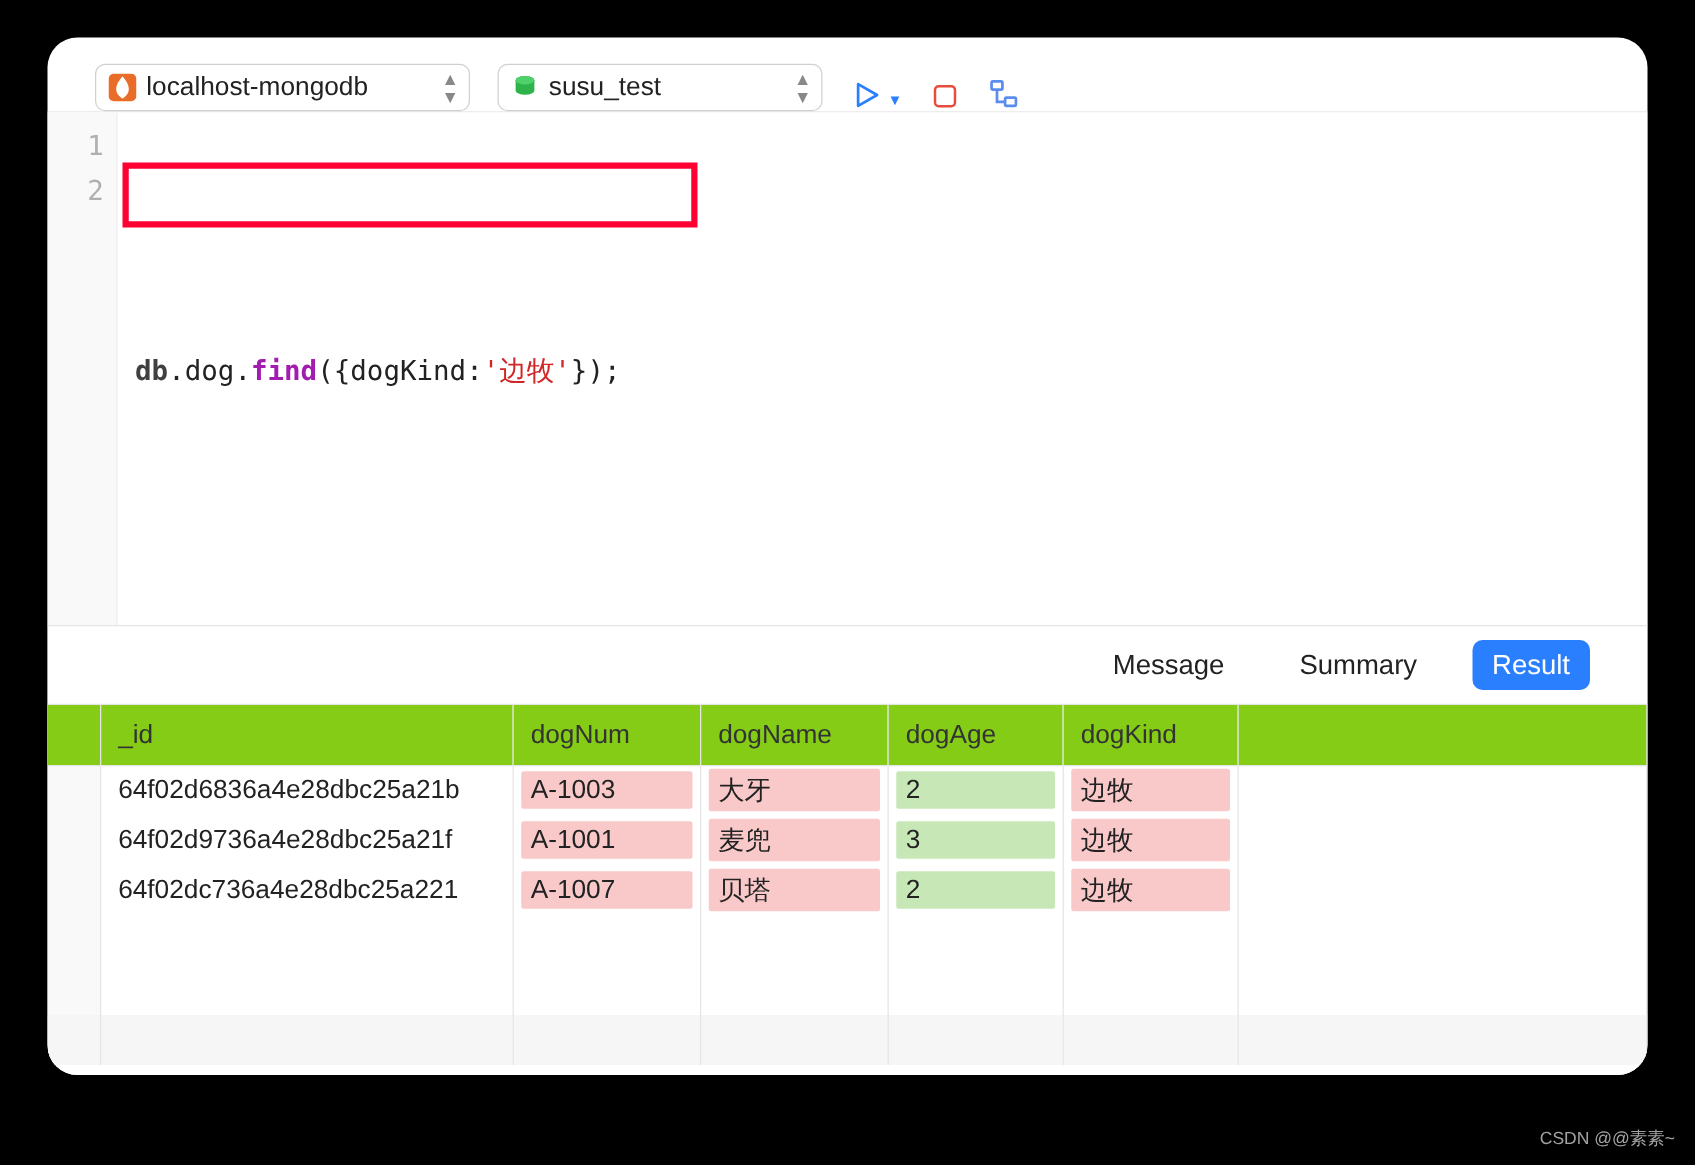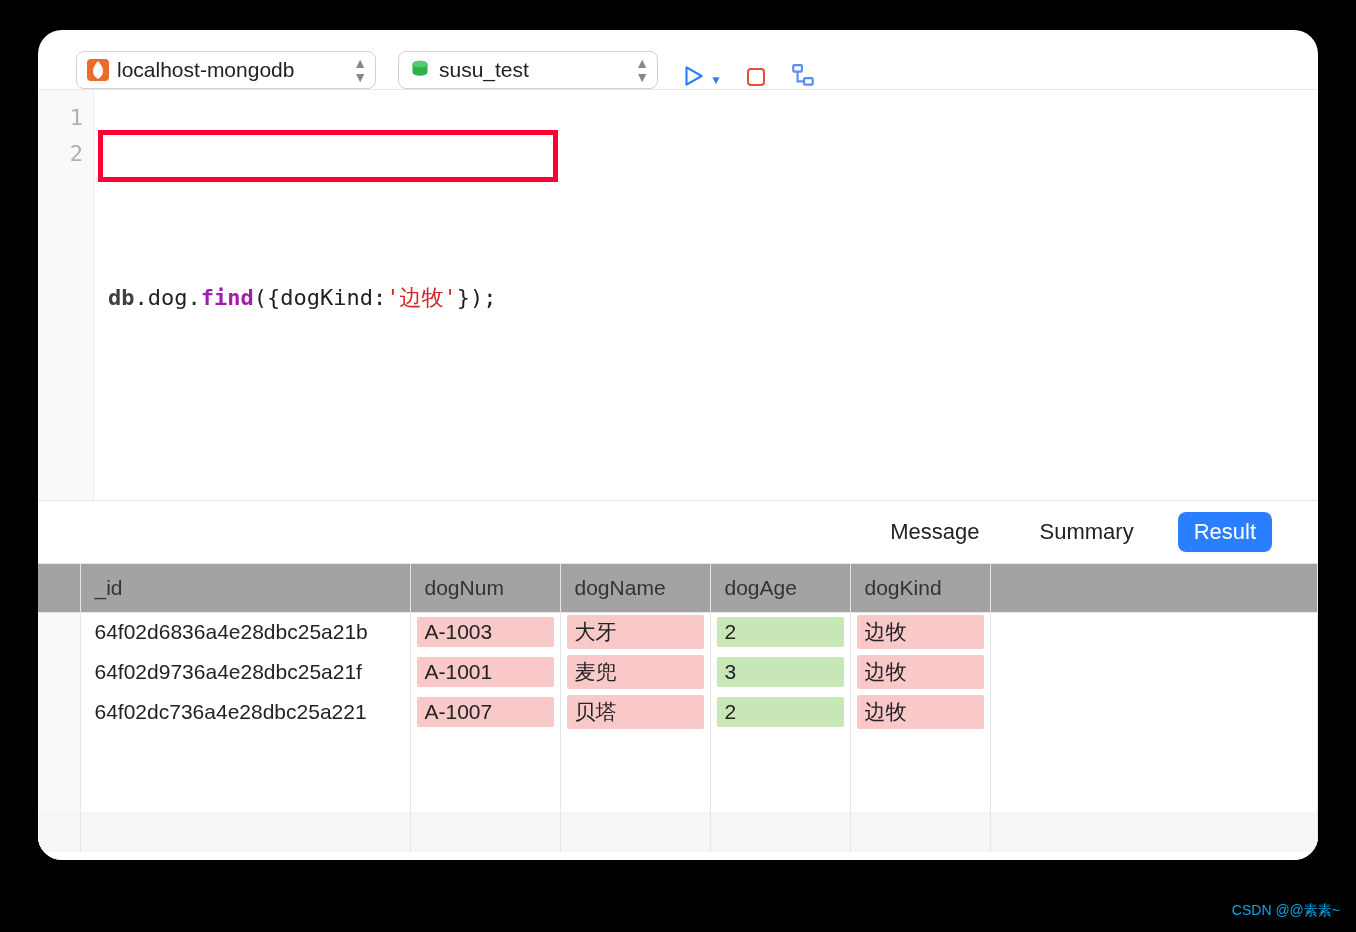--- a/index.html
+++ b/index.html
@@ -116,21 +116,21 @@
   table.results {
     border-collapse: collapse;
     width: 100%;
     font-size: 21px;
     table-layout: fixed;
   }
   .results th {
     text-align: left;
     font-weight: 400;
     color: #333;
-    background: #a3a3a3;
+    background: #84cc16;
     height: 48px;
     padding: 0 0 0 14px;
     border-bottom: 1px solid #e5e5e5;
     border-right: 1px solid #e5e5e5;
   }
   .results td {
     height: 40px;
     padding: 0;
     border-right: 1px solid #e5e5e5;
     vertical-align: middle;
@@ -150,21 +150,21 @@
     border-radius: 2px;
     display: block;
     width: calc(100% - 12px);
   }
   .pink  { background: #f9c9ca; color: #222; }
   .green { background: #c7e7b7; color: #222; }
   .watermark {
     position: absolute;
     right: 16px;
     bottom: 12px;
-    color: #0ea5e9;
+    color: #a3a3a3;
     font-size: 14px;
     font-family: sans-serif;
   }
 </style>
 </head>
 <body>
 
 <div class="window">
 
   <div class="toolbar">

